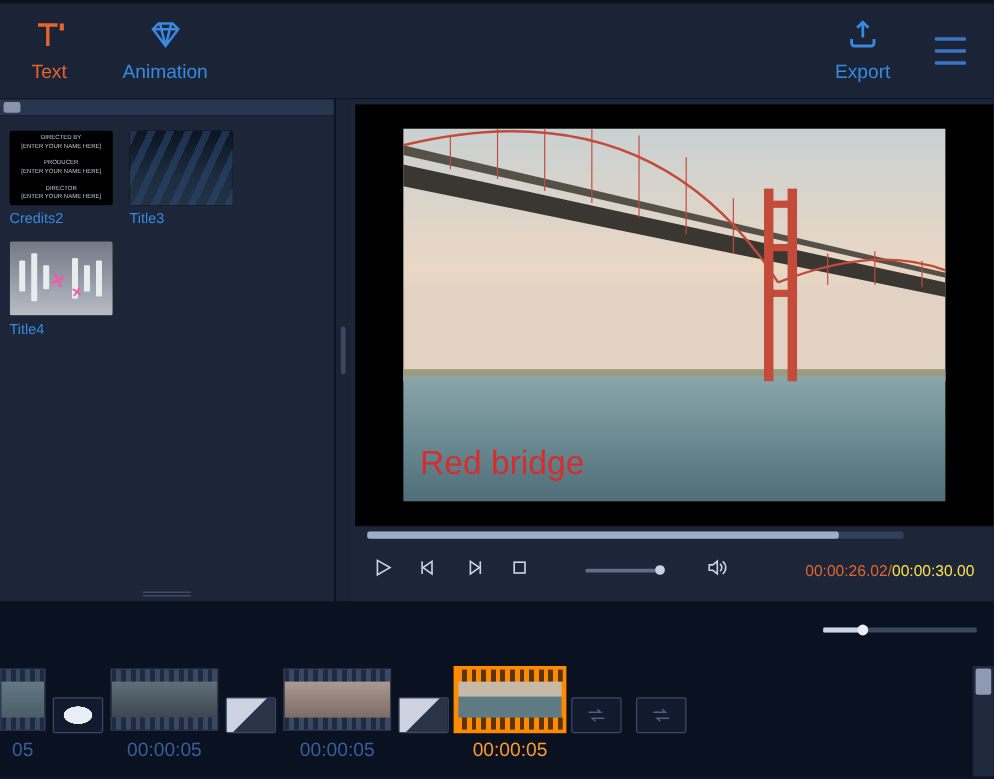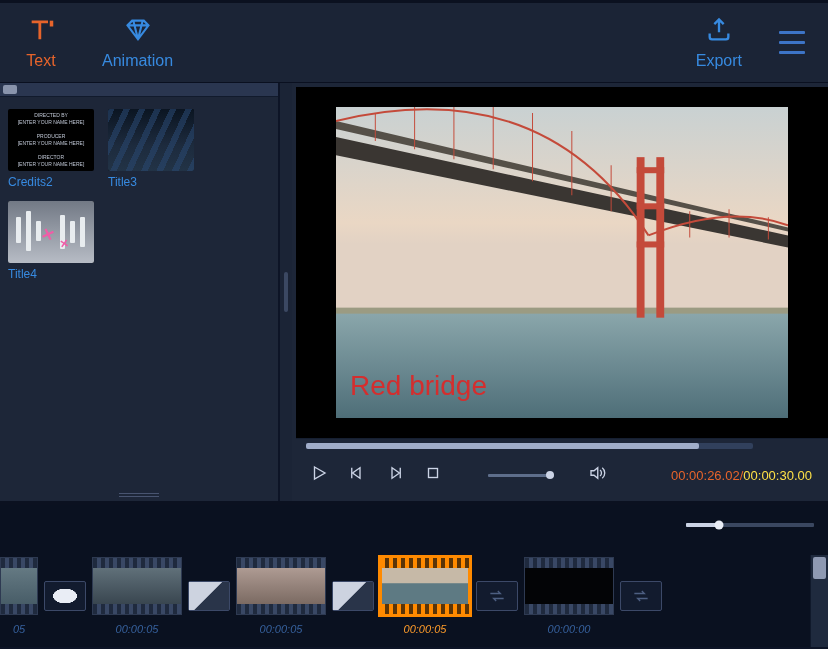--- a/index.html
+++ b/index.html
@@ -223,21 +223,21 @@
     background:#111928;
     border:1px solid #2e3a52;
   }
   .clip .film-top, .clip .film-bot {
     position:absolute; left:0; right:0; height:10px;
     background: repeating-linear-gradient(90deg,#1f2a3e 0 4px, #394865 4px 8px);
   }
   .clip .film-top{top:0;} .clip .film-bot{bottom:0;}
   .clip .frame.selected { outline:4px solid #ff8a00; outline-offset:-2px; }
   .clip .frame.dark { background:#030406; }
-  .clip .dur { margin-top:8px; font-size:11px; color:#36609c;font-style:italic; }
+  .clip .dur { margin-top:8px; font-size:16px; color:#36609c; }
 
   .trans-slot {
     height:78px; display:flex; align-items:center;
   }
   .trans-box {
     width:42px; height:30px;
     background:#121b2e;
     border:1px solid #3c4968;
     border-radius:2px;
     display:flex;align-items:center;justify-content:center;
@@ -498,27 +498,20 @@
     </div>
 
     <div class="trans-slot">
       <div class="trans-box trans-swap">
         <svg viewBox="0 0 24 16" fill="none" stroke-width="1.6">
             <path d="M4 5h12l-3-3M20 11H8l3 3"></path>
           </svg>
       </div>
     </div>
 
-    <div class="clip">
-      <div class="frame dark">
-        <div class="film-top"></div>
-          <div class="film-bot"></div>
-      </div>
-      <span class="dur">00:00:00</span>
-    </div>
 
     <div class="trans-slot">
       <div class="trans-box trans-swap">
         <svg viewBox="0 0 24 16" fill="none" stroke-width="1.6">
             <path d="M4 5h12l-3-3M20 11H8l3 3"></path>
           </svg>
       </div>
     </div>
 
   </div>

